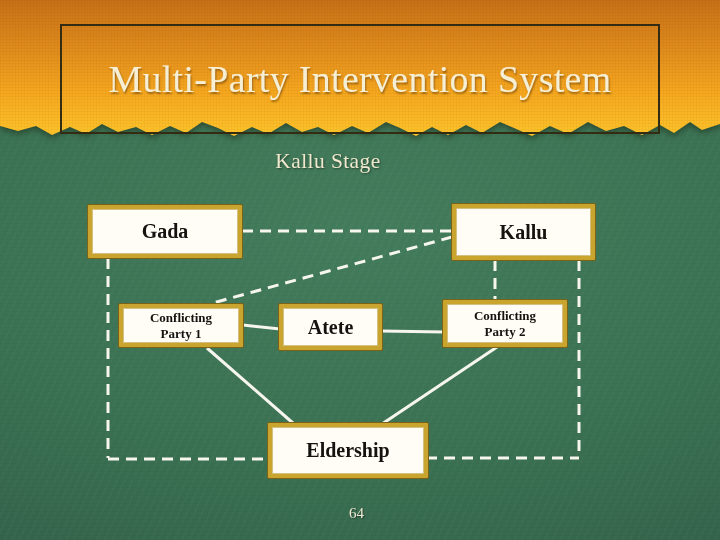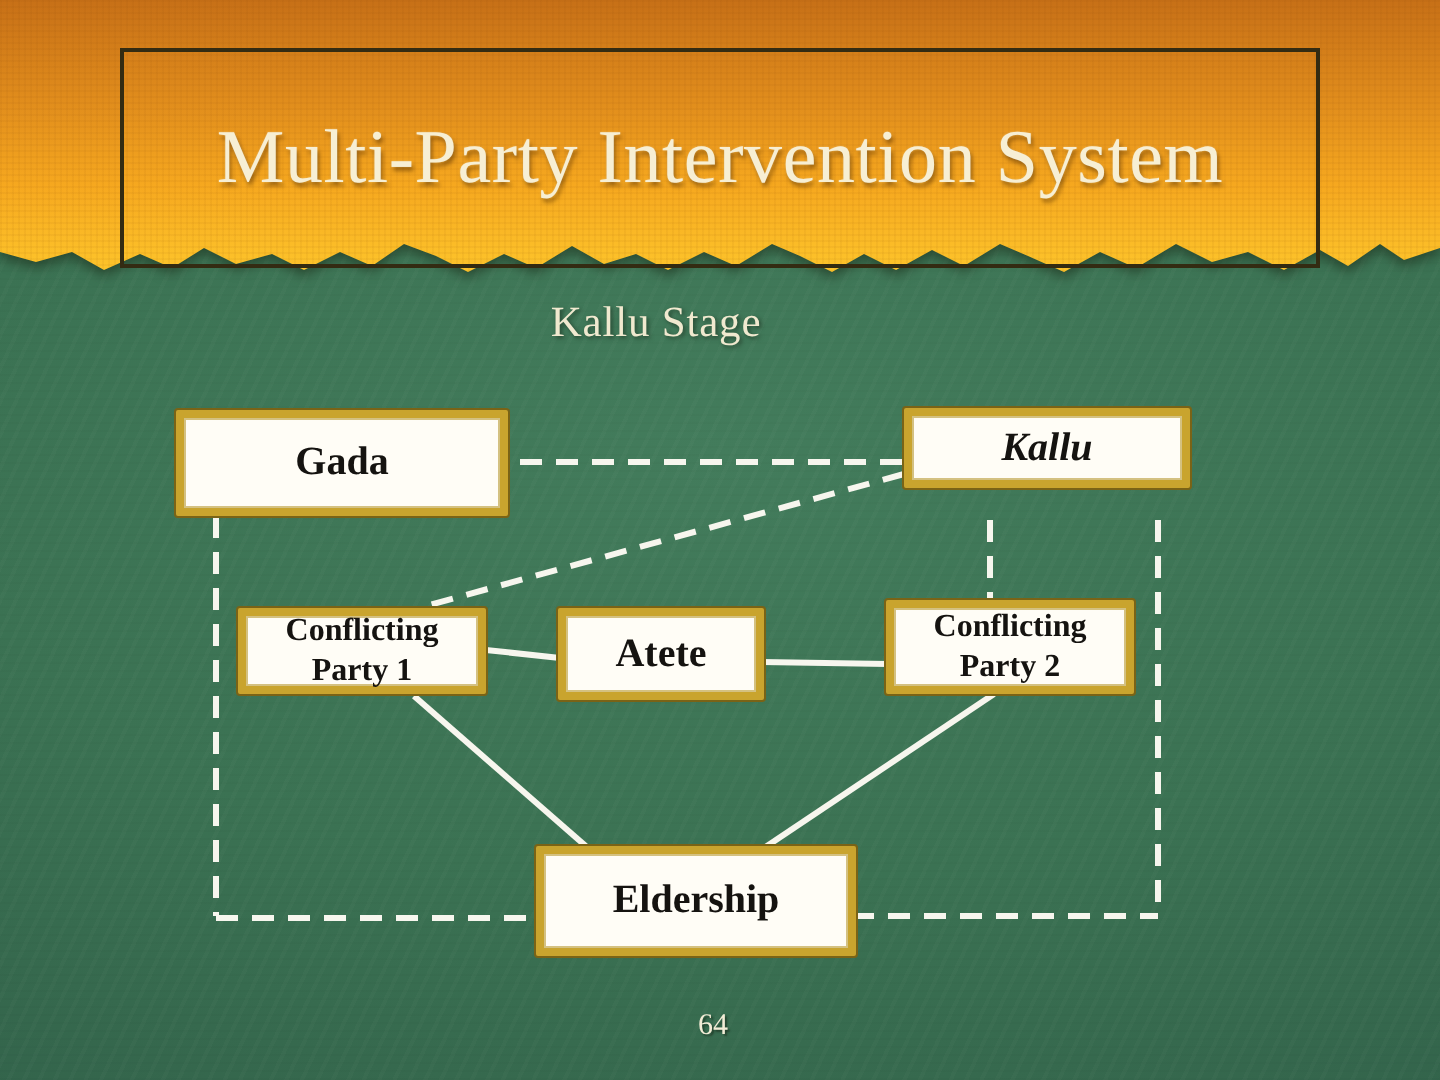--- a/index.html
+++ b/index.html
@@ -50,21 +50,21 @@
   .edges-layer line{stroke:#f7f6ee;stroke-width:3;}
   .edges-layer line.dashed{stroke-dasharray:11 7;}
   .node{
     position:absolute;box-sizing:border-box;
     background:#fffdf6;border:4px solid #c9a42e;border-radius:1px;
     box-shadow:0 0 0 1px #7a6316, inset 0 0 0 1px rgba(176,143,32,0.55);
     display:flex;align-items:center;justify-content:center;text-align:center;
     color:#151310;font-weight:bold;
   }
   .node .node-label{white-space:pre-line;font-size:20px;line-height:1.15;}
-  .node.two-line .node-label{font-size:16px;line-height:1.22;}
+  .node.two-line .node-label{font-size:13px;line-height:1.22;}
   .note{
     position:absolute;left:21px;top:474px;width:652px;
     color:#f2ecd6;font-size:13.8px;line-height:1.58;
     text-shadow:1px 1px 1px rgba(20,35,20,0.6);
   }
   .note .note-label{font-size:19px;}
   .page-number{
     position:absolute;left:349px;top:505px;font-size:15px;color:#f2ecd6;
     text-shadow:1px 1px 1px rgba(20,35,20,0.6);
   }
@@ -93,24 +93,24 @@
     <div class="orange-band"></div>
   </div>
 
   <div class="title-box">
     <div class="title-text">Multi-Party Intervention System</div>
   </div>
 
   <div class="subtitle">Kallu Stage</div>
 
   <div>
-      <div class="node" style="left: 88px; top: 205px; width: 166px; height: 53px;">
+      <div class="node" style="left: 88px; top: 205px; width: 154px; height: 53px;">
         <span class="node-label">Gada</span>
       </div>
-      <div class="node" style="left: 452px; top: 204px; width: 143px; height: 40px; font-style: italic;">
+      <div class="node" style="left: 452px; top: 204px; width: 143px; height: 56px;">
         <span class="node-label">Kallu</span>
       </div>
       <div class="node two-line" style="left: 119px; top: 304px; width: 124px; height: 43px;">
         <span class="node-label">Conflicting
 Party 1</span>
       </div>
       <div class="node" style="left: 279px; top: 304px; width: 103px; height: 46px;">
         <span class="node-label">Atete</span>
       </div>
       <div class="node two-line" style="left: 443px; top: 300px; width: 124px; height: 47px;">

